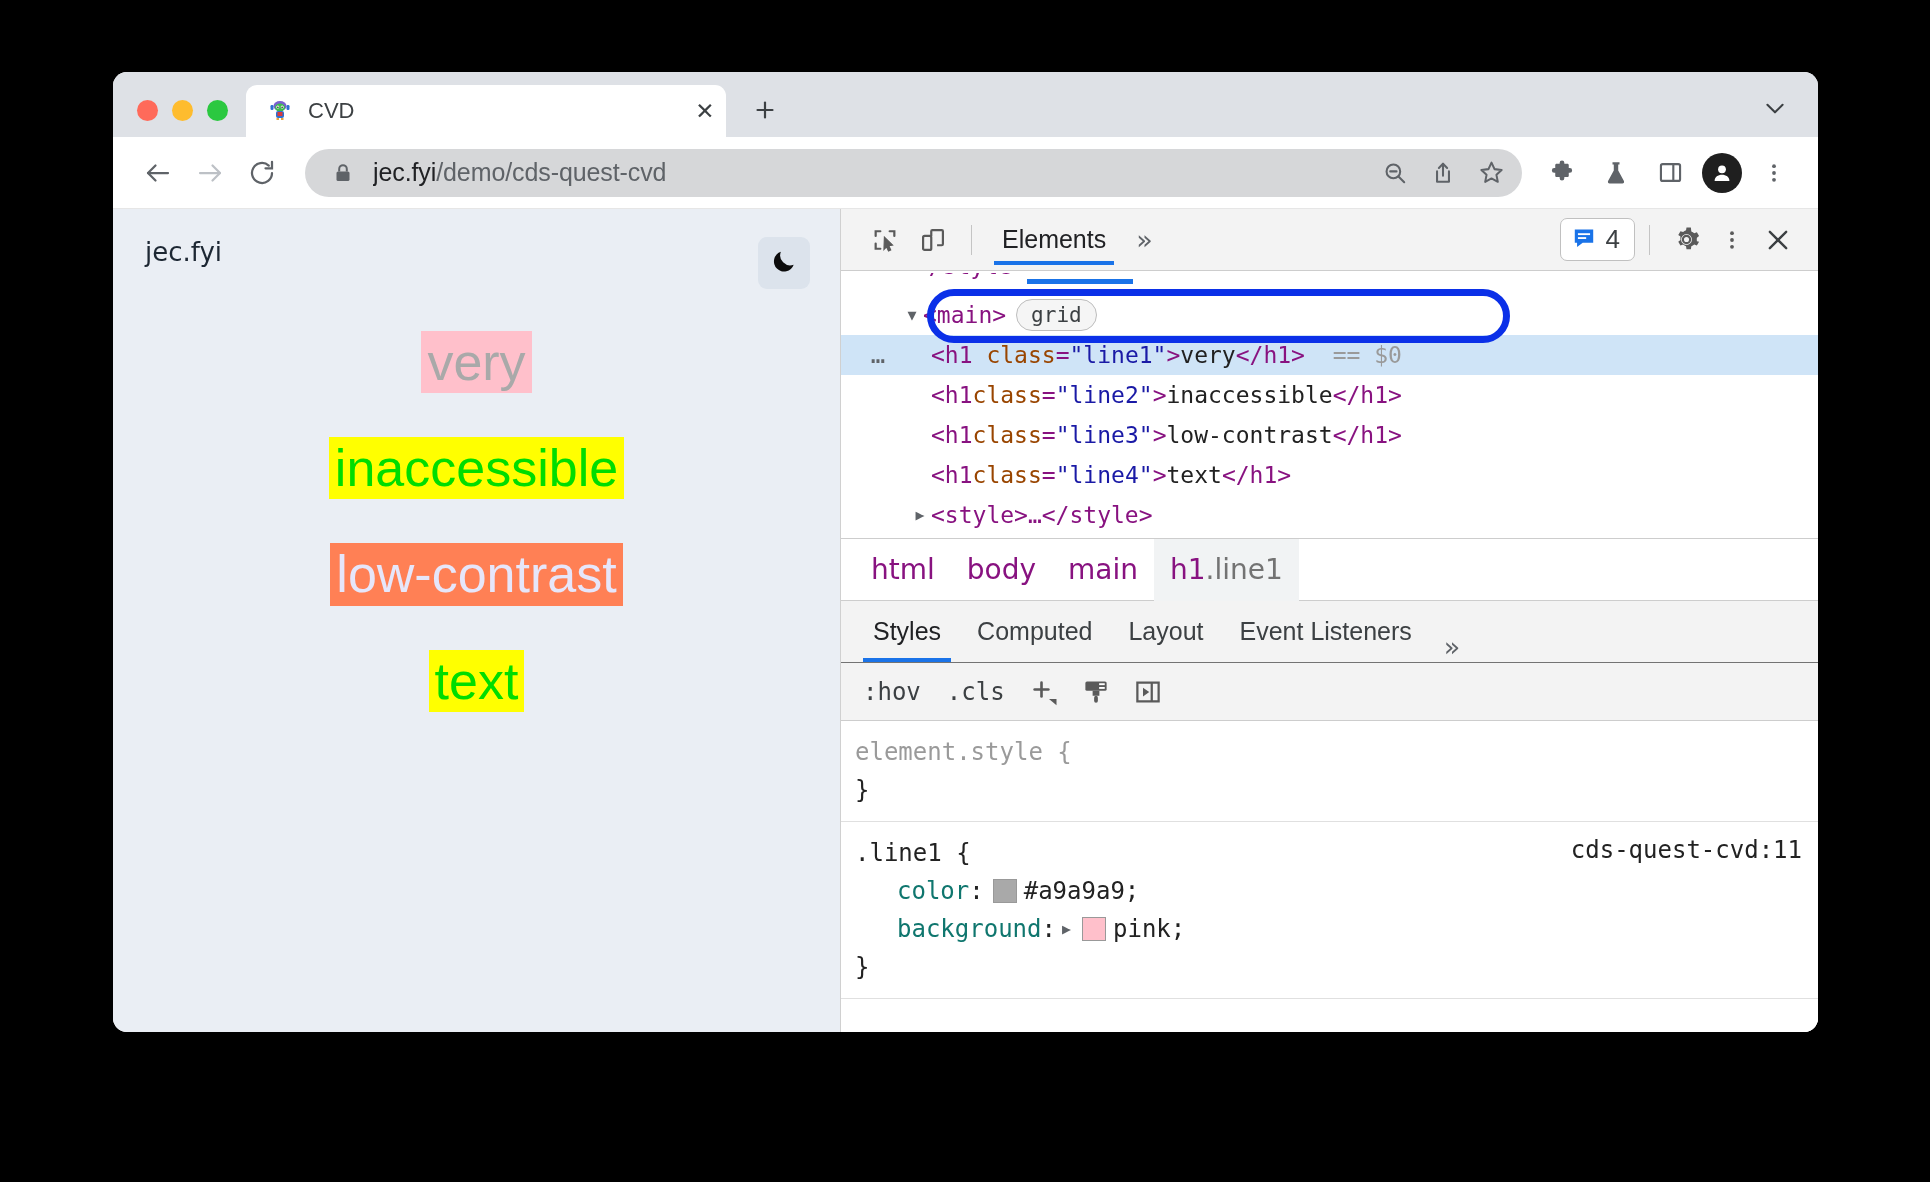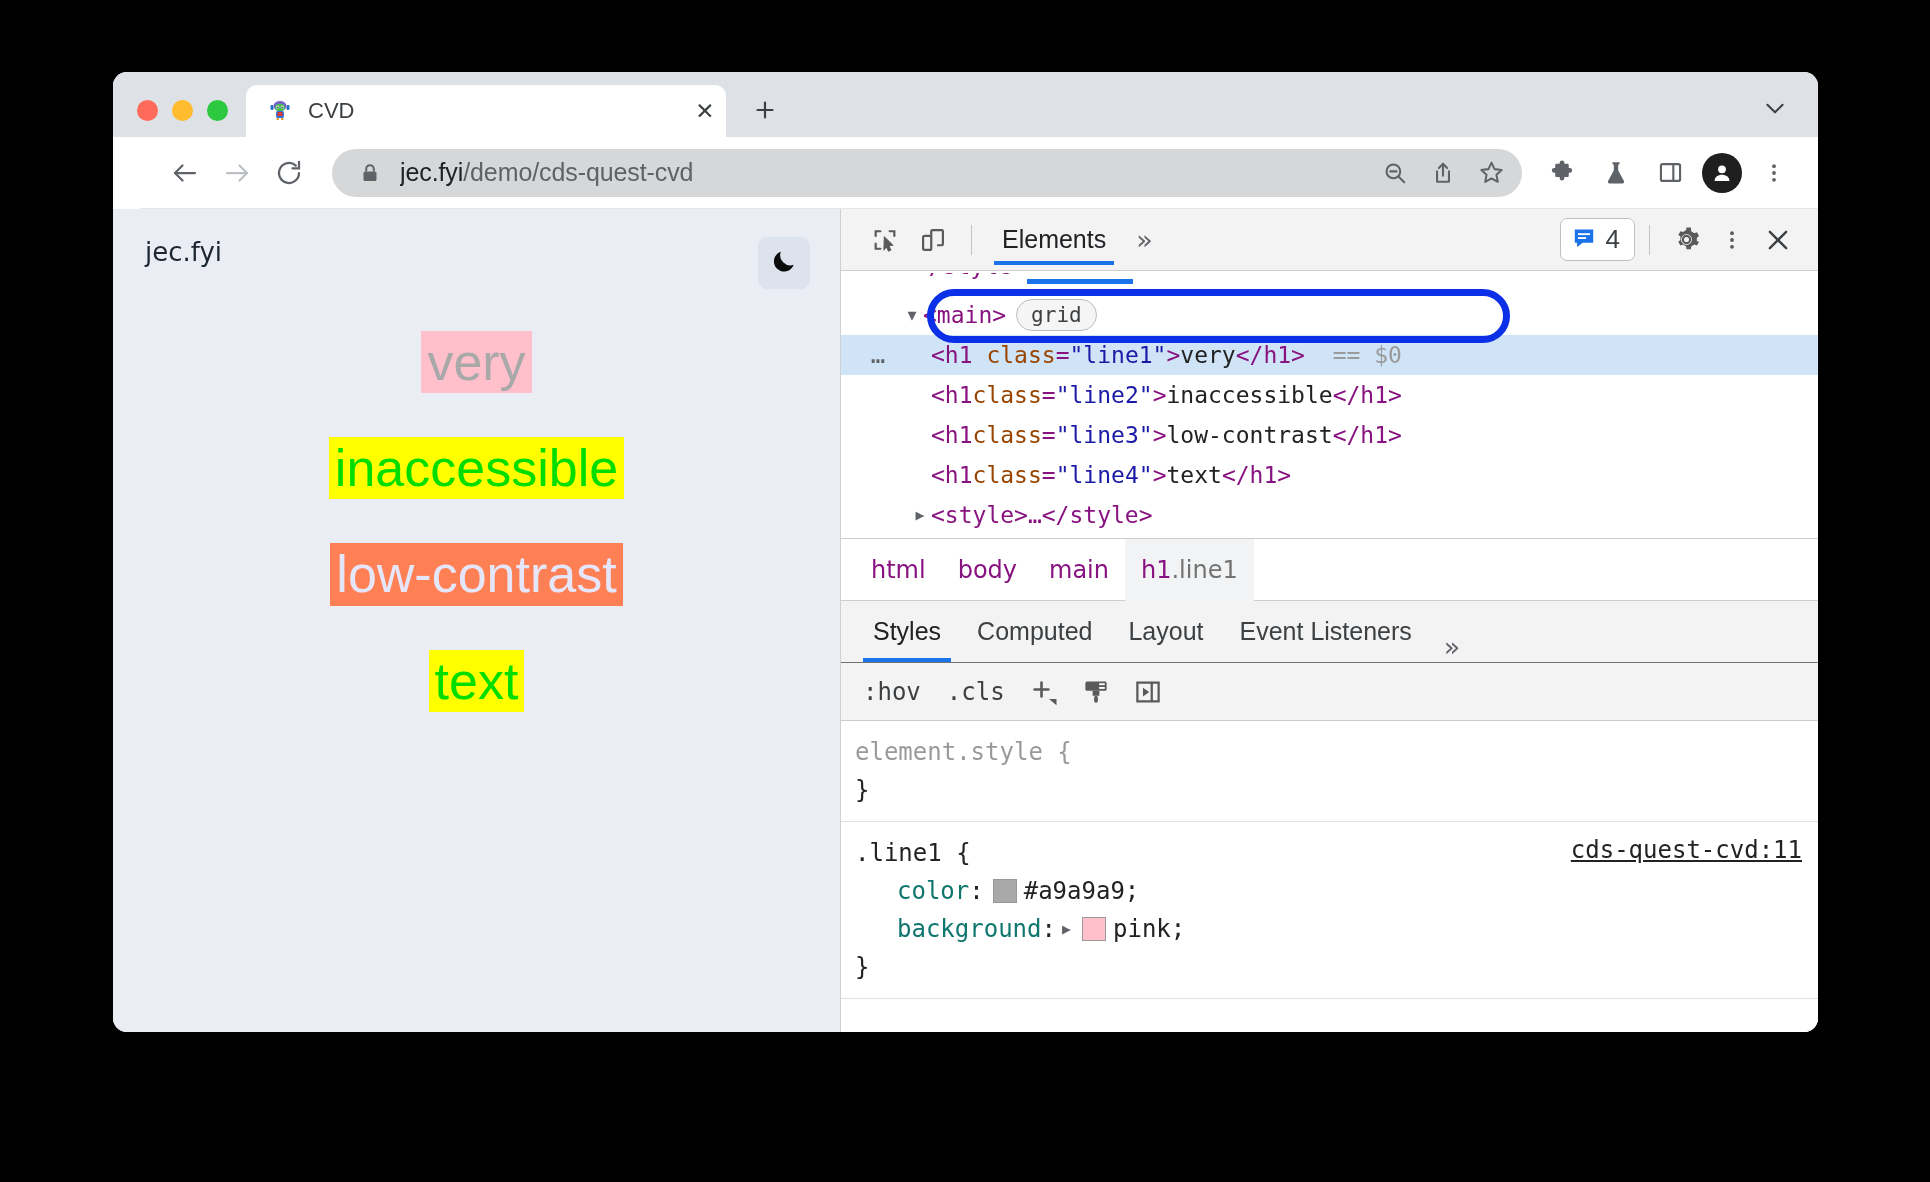--- a/index.html
+++ b/index.html
@@ -79,21 +79,20 @@
   }
 
   
   #nav-bar {
     height: 72px;
     background: #ffffff;
     display: flex; align-items: center;
     padding: 0 22px 0 22px;
     gap: 6px;
     border-bottom: 1px solid #e6e6e6;
-    margin-left: 27px;
   }
   .nav-icon-btn {
     width: 46px; height: 46px;
     display: flex; align-items: center; justify-content: center;
     color: #5f6368;
     flex: 0 0 auto;
   }
   .nav-icon-btn.disabled { color: #bdc1c6; }
 
   #omnibox {
@@ -298,21 +297,21 @@
   }
 
   
   #dom-breadcrumb {
     height: 62px;
     display: flex; align-items: center;
     background: #ffffff;
     border-bottom: 1px solid #cdcdcd;
     padding-left: 14px;
     font-family: "DejaVu Sans", sans-serif;
-    font-size: 24px;
+    font-size: 28px;
     flex: 0 0 62px;
   }
   .crumb {
     padding: 0 16px;
     height: 62px;
     display: flex; align-items: center;
     color: #881280;
   }
   .crumb.active { background: #f1f3f4; }
   .crumb .crumb-cls { color: #737373; }
@@ -411,21 +410,20 @@
   .expand-tri {
     display: inline-block;
     color: #5f6368; font-size: 15px;
     margin: 0 2px 0 6px;
     vertical-align: 2px;
   }
   .source-link {
     position: absolute;
     right: 16px; top: 14px;
     color: #222222;
-    text-decoration: underline;
     font-size: 24px;
   }
 </style>
 </head>
 <body>
 
 <div id="browser-window">
 
   <div id="tab-strip">
     <div id="traffic-lights">

